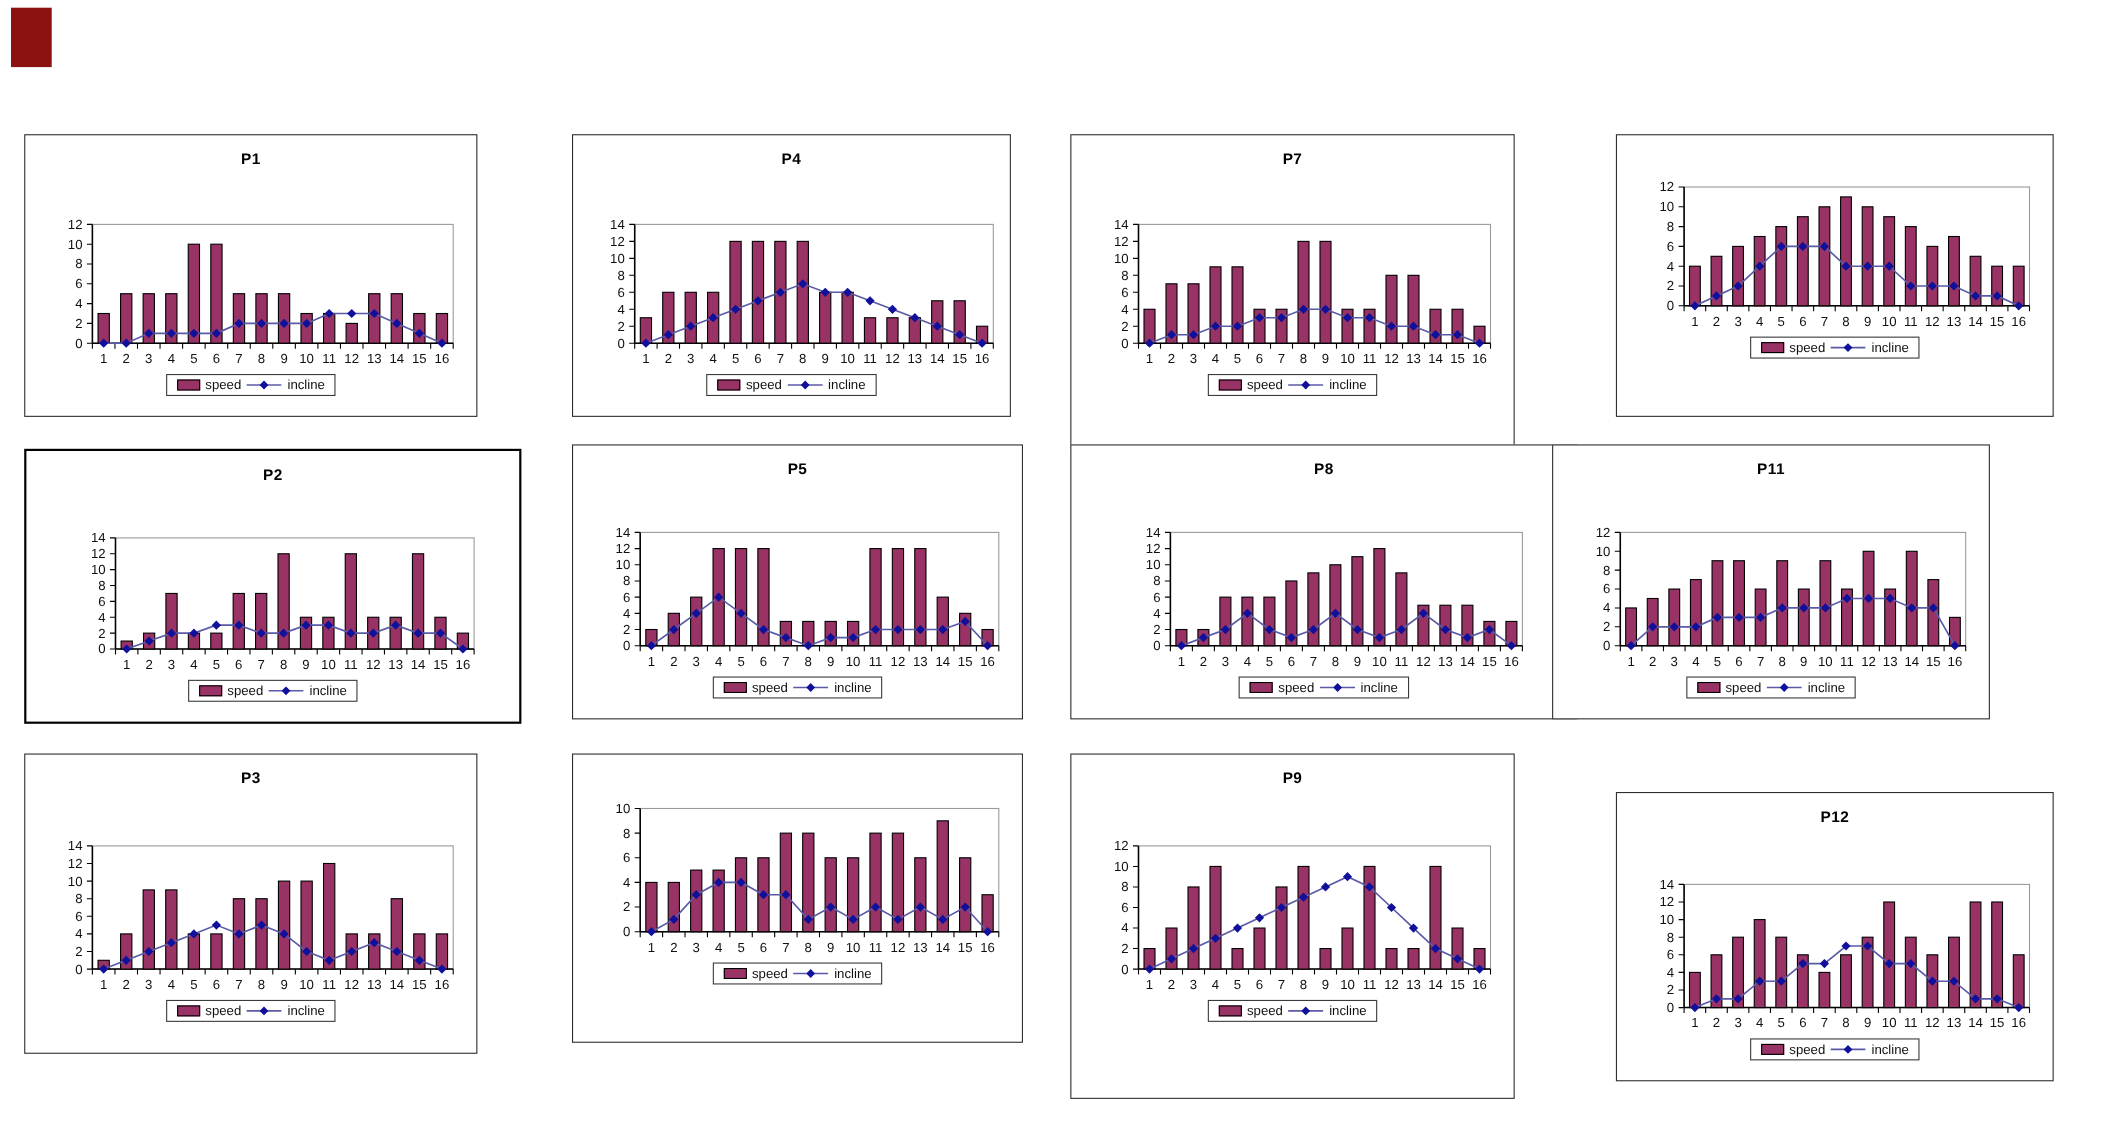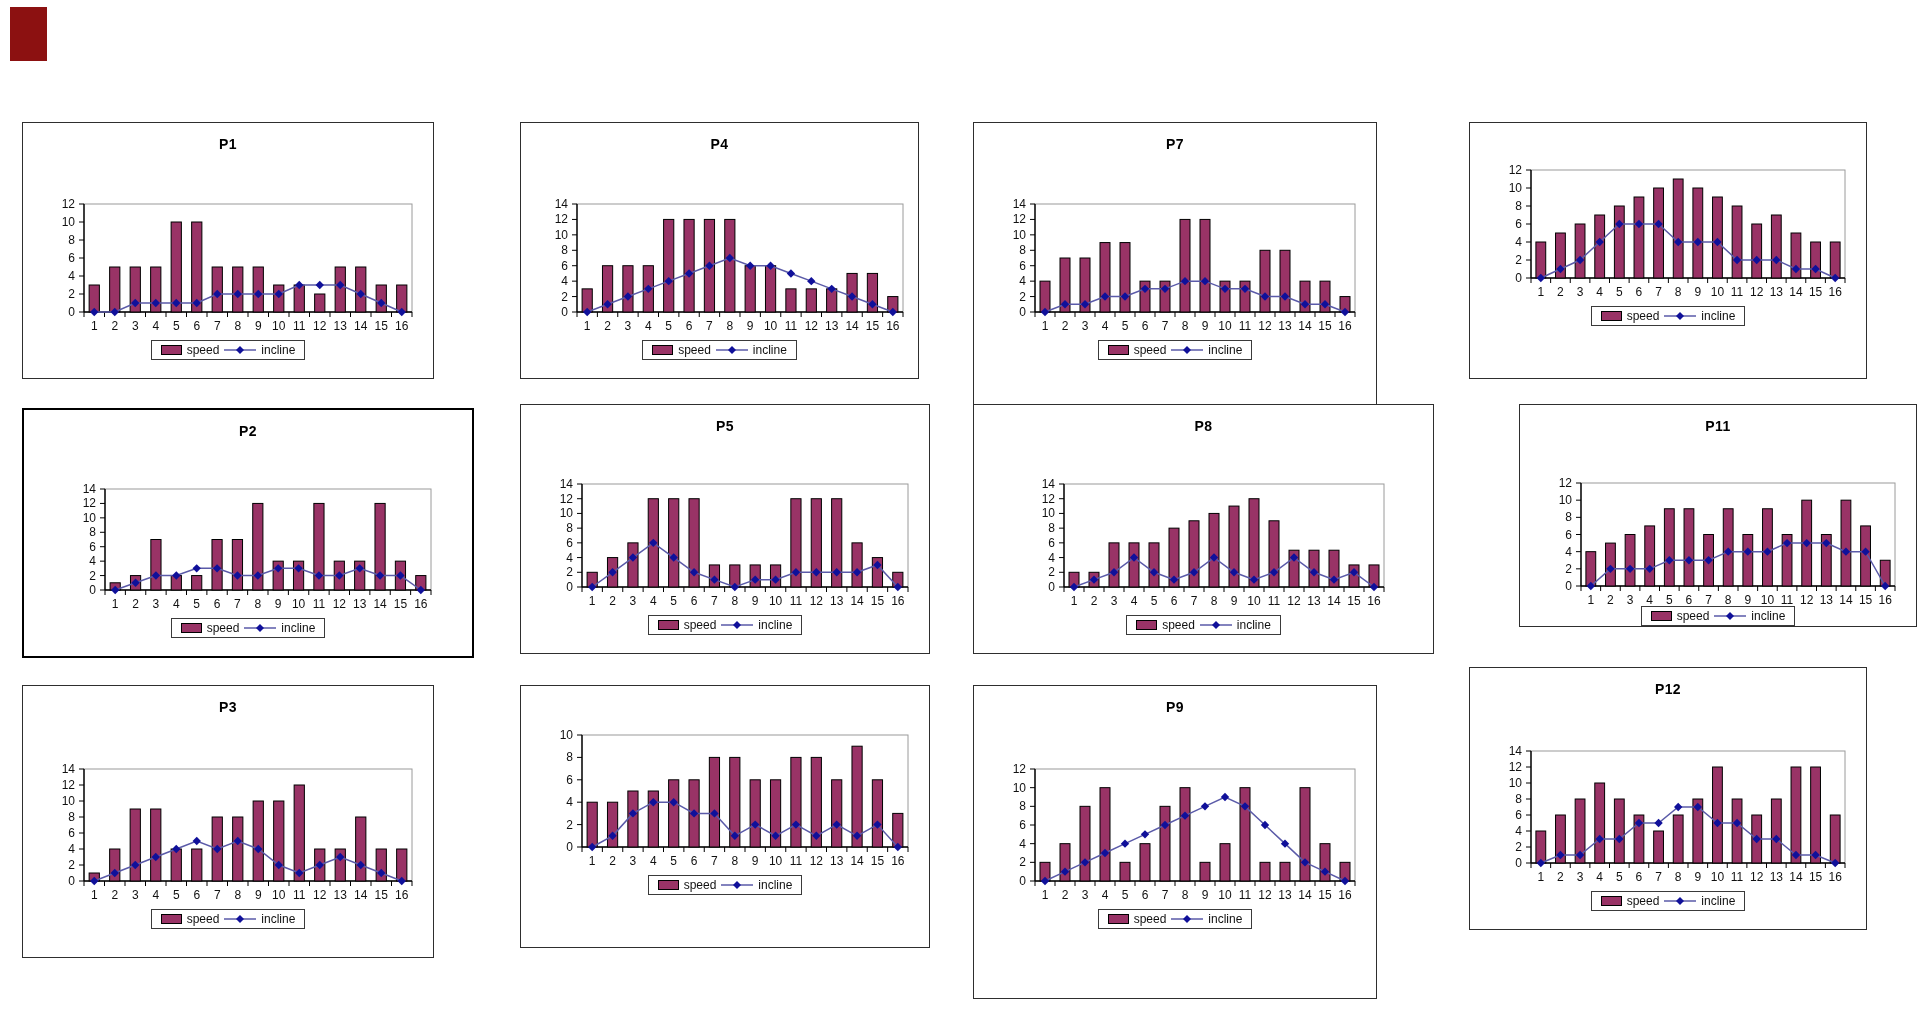--- a/index.html
+++ b/index.html
@@ -769,21 +769,21 @@
     <div class="legend">
       <span class="swb" style="background: rgb(153, 51, 102);"></span>
       <span>speed</span>
       <svg width="32" height="10" class="swl">
         <line x1="0" y1="5" x2="32" y2="5" stroke="#5a5aa8" stroke-width="1.5"></line>
         <path d="M16 1 L20 5 L16 9 L12 5 Z" fill="#10109a"></path>
       </svg>
       <span>incline</span>
     </div>
   </div>
-<div class="chart" style="left:1519px;top:380px; width:398px; height:223px">
+<div class="chart" style="left:1411px;top:380px; width:398px; height:250px">
     <div class="chart-title">P11</div>
     <svg width="394" height="174" class="plot-svg">
       <rect x="60" y="45" width="314" height="103" fill="none" stroke="#9a9a9a" stroke-width="1"></rect>
       <g>
         <line x1="55" y1="148" x2="60" y2="148" stroke="#000000" stroke-width="1"></line>
         <text x="51" y="152" text-anchor="end" font-size="12" fill="#111111">0</text>
         <line x1="55" y1="130.83333333333334" x2="60" y2="130.83333333333334" stroke="#000000" stroke-width="1"></line>
         <text x="51" y="134.83333333333334" text-anchor="end" font-size="12" fill="#111111">2</text>
         <line x1="55" y1="113.66666666666667" x2="60" y2="113.66666666666667" stroke="#000000" stroke-width="1"></line>
         <text x="51" y="117.66666666666667" text-anchor="end" font-size="12" fill="#111111">4</text>
@@ -1189,21 +1189,21 @@
     <div class="legend">
       <span class="swb" style="background: rgb(153, 51, 102);"></span>
       <span>speed</span>
       <svg width="32" height="10" class="swl">
         <line x1="0" y1="5" x2="32" y2="5" stroke="#5a5aa8" stroke-width="1.5"></line>
         <path d="M16 1 L20 5 L16 9 L12 5 Z" fill="#10109a"></path>
       </svg>
       <span>incline</span>
     </div>
   </div>
-<div class="chart" style="left:1469px;top:643px; width:398px; height:263px">
+<div class="chart" style="left:1469px;top:696px; width:398px; height:263px">
     <div class="chart-title">P12</div>
     <svg width="394" height="187" class="plot-svg">
       <rect x="60" y="49" width="314" height="112" fill="none" stroke="#9a9a9a" stroke-width="1"></rect>
       <g>
         <line x1="55" y1="161" x2="60" y2="161" stroke="#000000" stroke-width="1"></line>
         <text x="51" y="165" text-anchor="end" font-size="12" fill="#111111">0</text>
         <line x1="55" y1="145" x2="60" y2="145" stroke="#000000" stroke-width="1"></line>
         <text x="51" y="149" text-anchor="end" font-size="12" fill="#111111">2</text>
         <line x1="55" y1="129" x2="60" y2="129" stroke="#000000" stroke-width="1"></line>
         <text x="51" y="133" text-anchor="end" font-size="12" fill="#111111">4</text>

